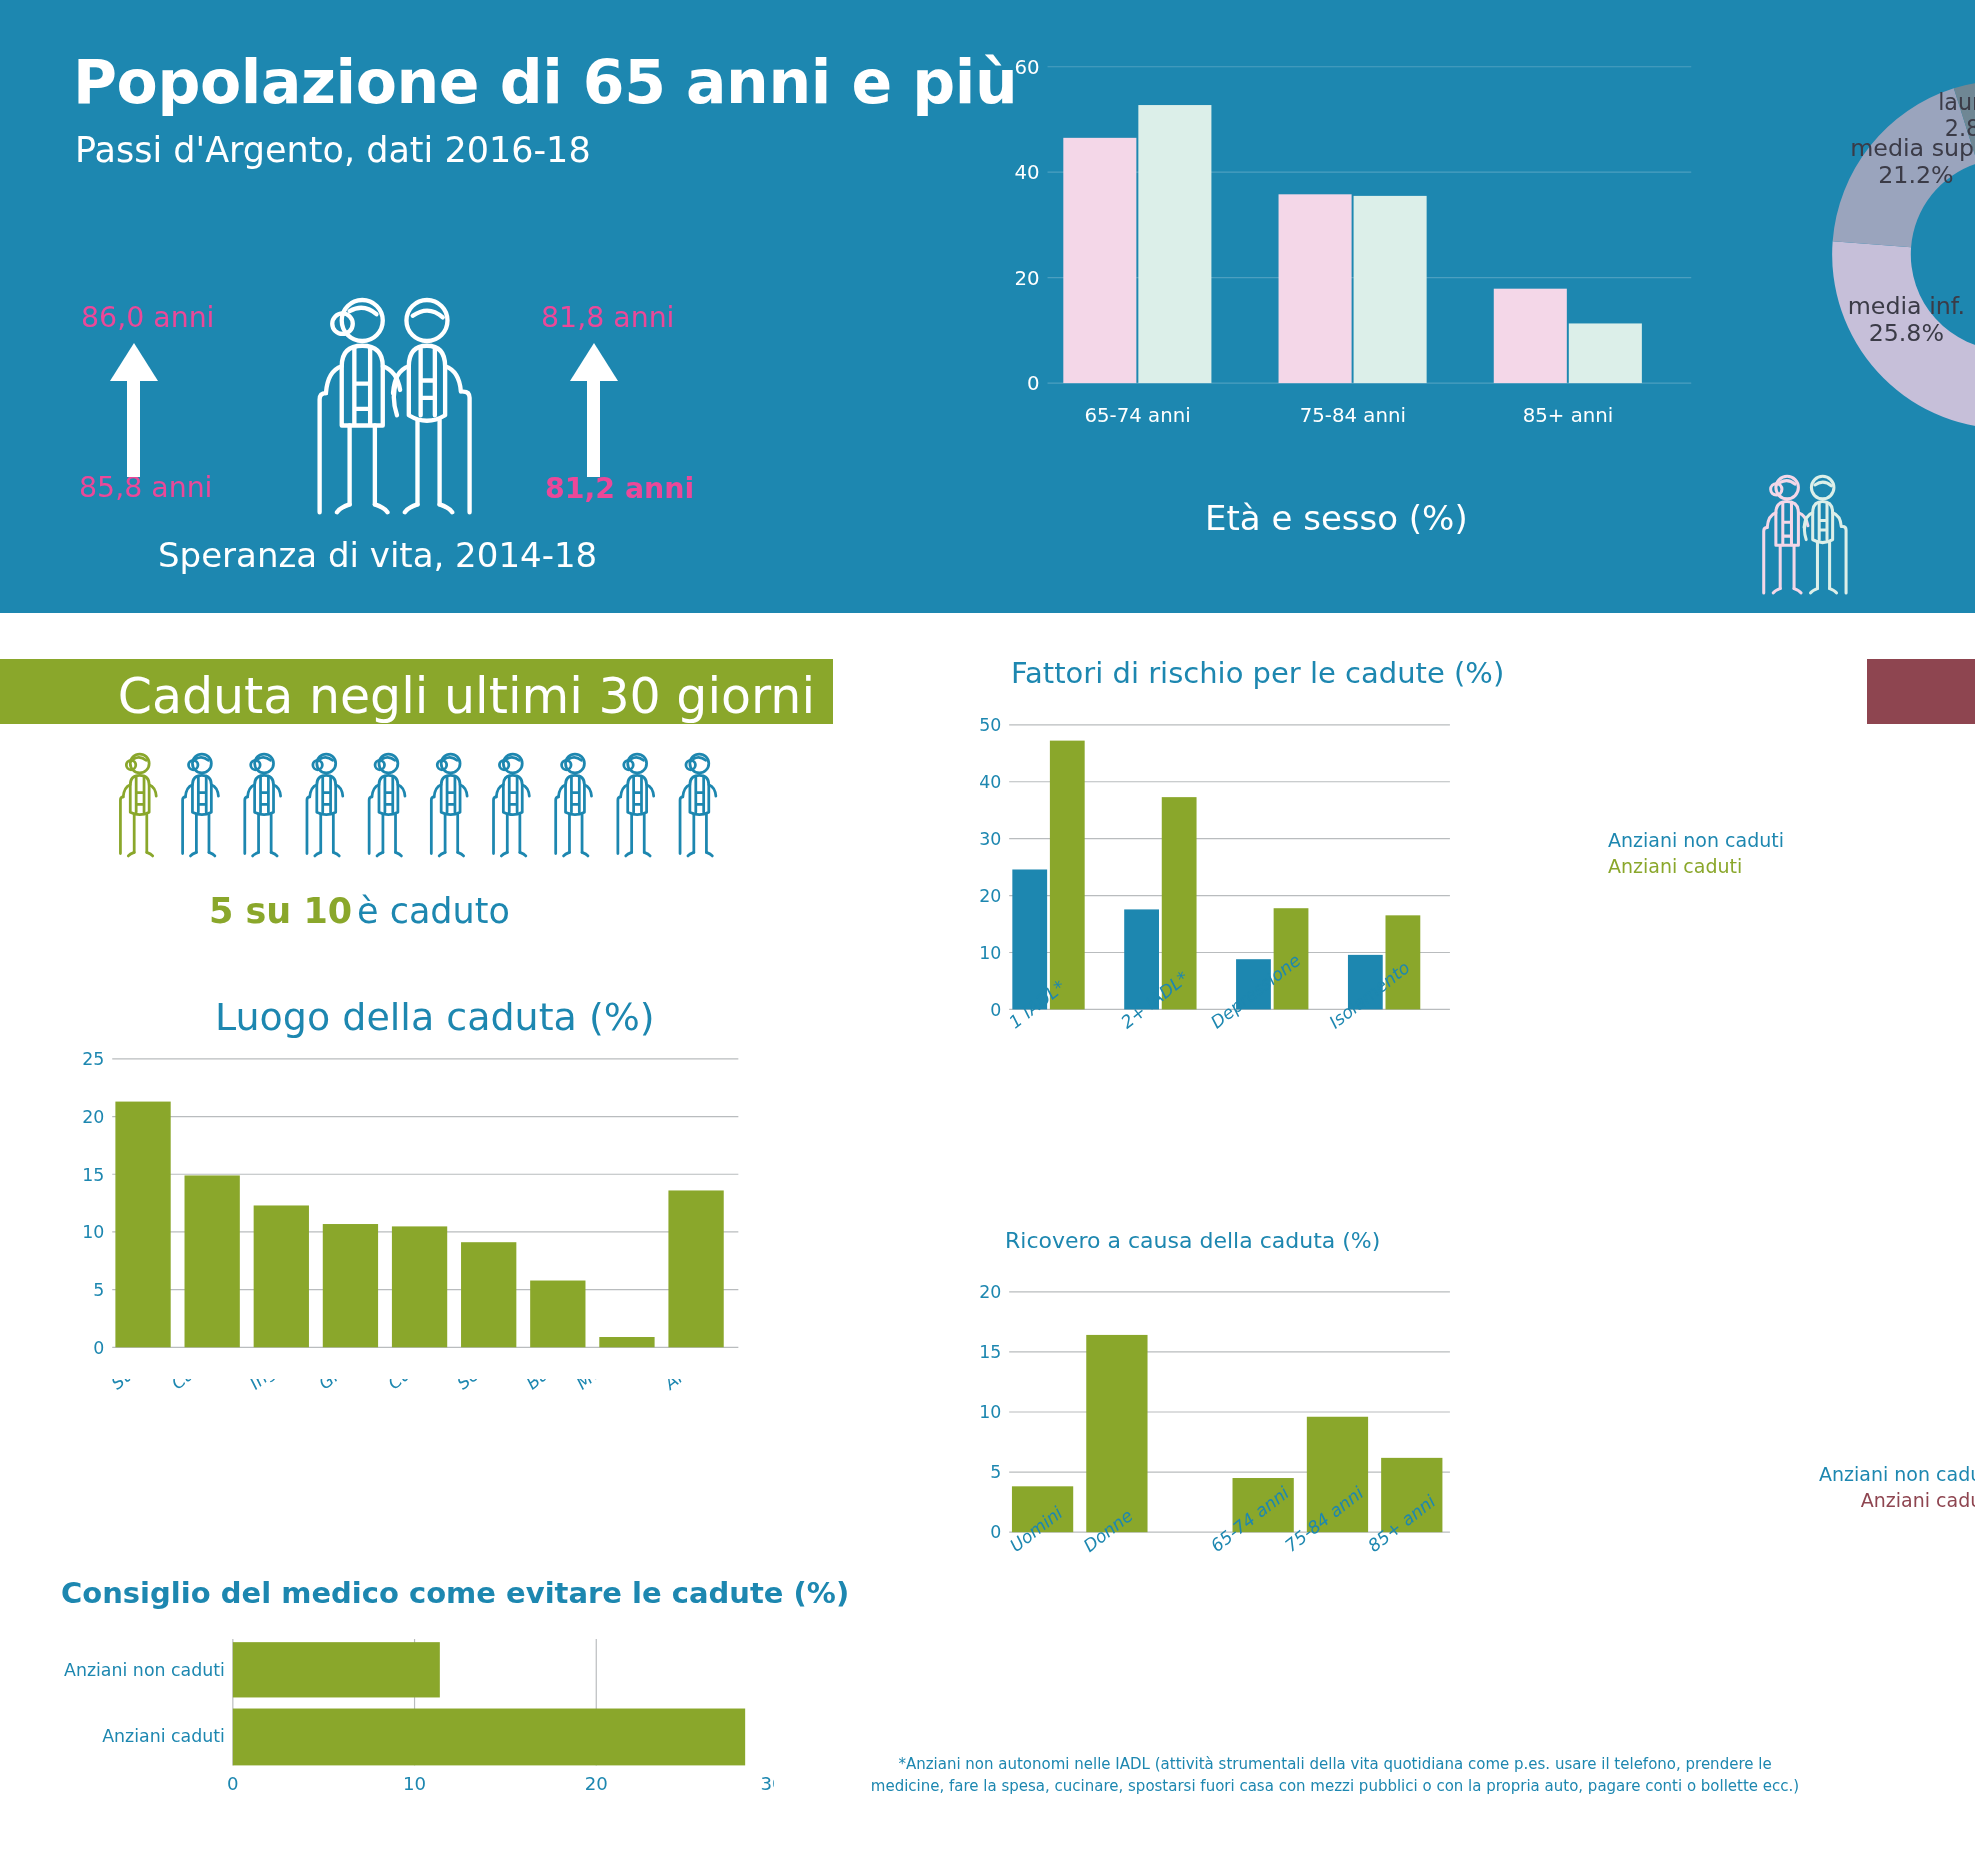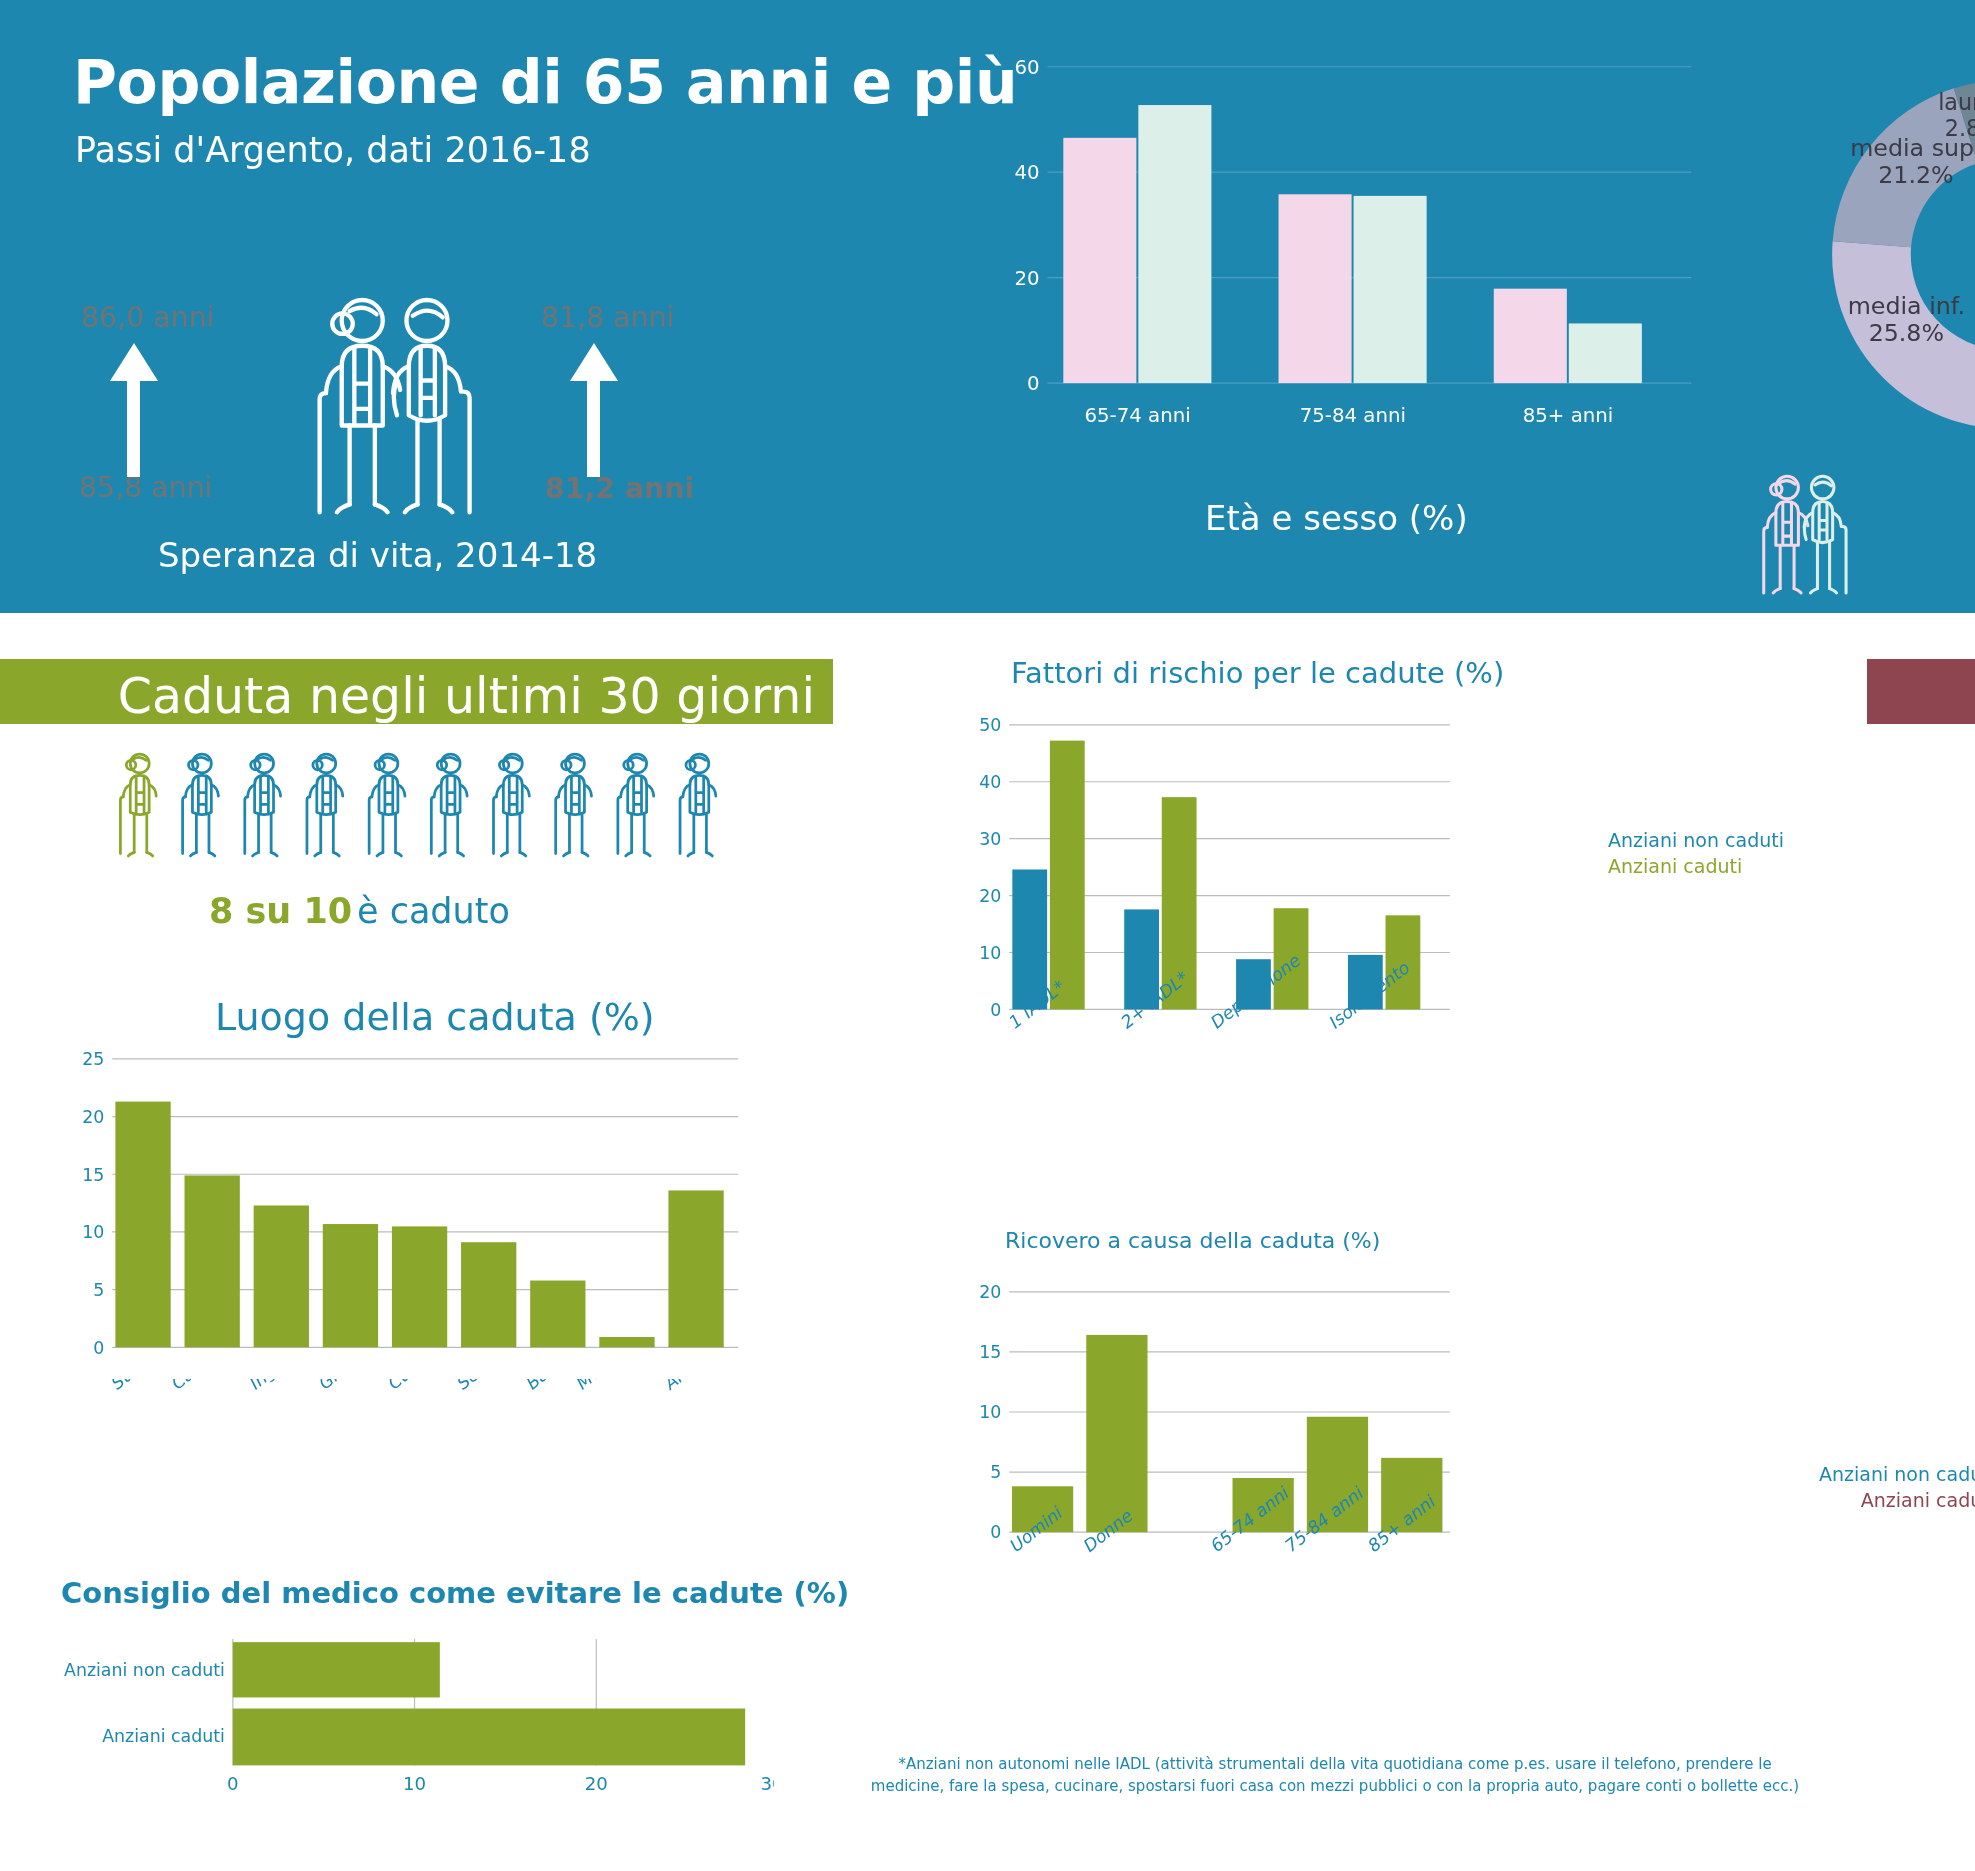--- a/index.html
+++ b/index.html
@@ -22,21 +22,21 @@
     font-size: 60px; color: #ffffff; font-weight: 600;
     letter-spacing: -0.4px;
     font-family: "DejaVu Sans", sans-serif;
   }
   #sub-title {
     left: 75px; top: 130px;
     font-size: 35px; color: #ffffff; font-weight: 400;
   }
   
   #le-block { left: 55px; top: 273px; width: 711px; height: 340px; }
-  .le-val { position: absolute; font-size: 28.4px; color: #737373; white-space: nowrap; }
+  .le-val { position: absolute; font-size: 28.4px; color: #ec4899; white-space: nowrap; }
   #le-f-top { left: 26px; top: 28px; }
   #le-f-bot { left: 24px; top: 198px; }
   #le-m-top { left: 486px; top: 28px; }
   #le-m-bot { left: 490px; top: 199px; font-weight: bold; }
   .arrow-stem { position: absolute; background: #ffffff; width: 13.4px; }
   .arrow-head {
     position: absolute; width: 0; height: 0;
     border-left: 24.5px solid transparent;
     border-right: 24.5px solid transparent;
     border-bottom: 38px solid #ffffff;
@@ -261,21 +261,21 @@
   <use href="#person" x="316" y="20" stroke="#1d87b0"></use>
   <use href="#person" x="474" y="20" stroke="#1d87b0"></use>
   <use href="#person" x="632" y="20" stroke="#1d87b0"></use>
   <use href="#person" x="790" y="20" stroke="#1d87b0"></use>
   <use href="#person" x="948" y="20" stroke="#1d87b0"></use>
   <use href="#person" x="1106" y="20" stroke="#1d87b0"></use>
   <use href="#person" x="1264" y="20" stroke="#1d87b0"></use>
   <use href="#person" x="1422" y="20" stroke="#1d87b0"></use>
 </svg>
 
-<div class="abs" id="one-in-ten">8 su 10</div>
+<div class="abs" id="one-in-ten">5 su 10</div>
 <div class="abs" id="one-in-ten-sfx">è caduto</div>
 
 <div class="abs" id="luogo-title">Luogo della caduta (%)</div>
 
 <svg class="abs" id="chart-luogo" viewBox="0 0 1810 850">
   <line class="gridline" x1="155" y1="40" x2="1740" y2="40"></line>
   <line class="gridline" x1="155" y1="186" x2="1740" y2="186"></line>
   <line class="gridline" x1="155" y1="332" x2="1740" y2="332"></line>
   <line class="gridline" x1="155" y1="478" x2="1740" y2="478"></line>
   <line class="gridline" x1="155" y1="624" x2="1740" y2="624"></line>

